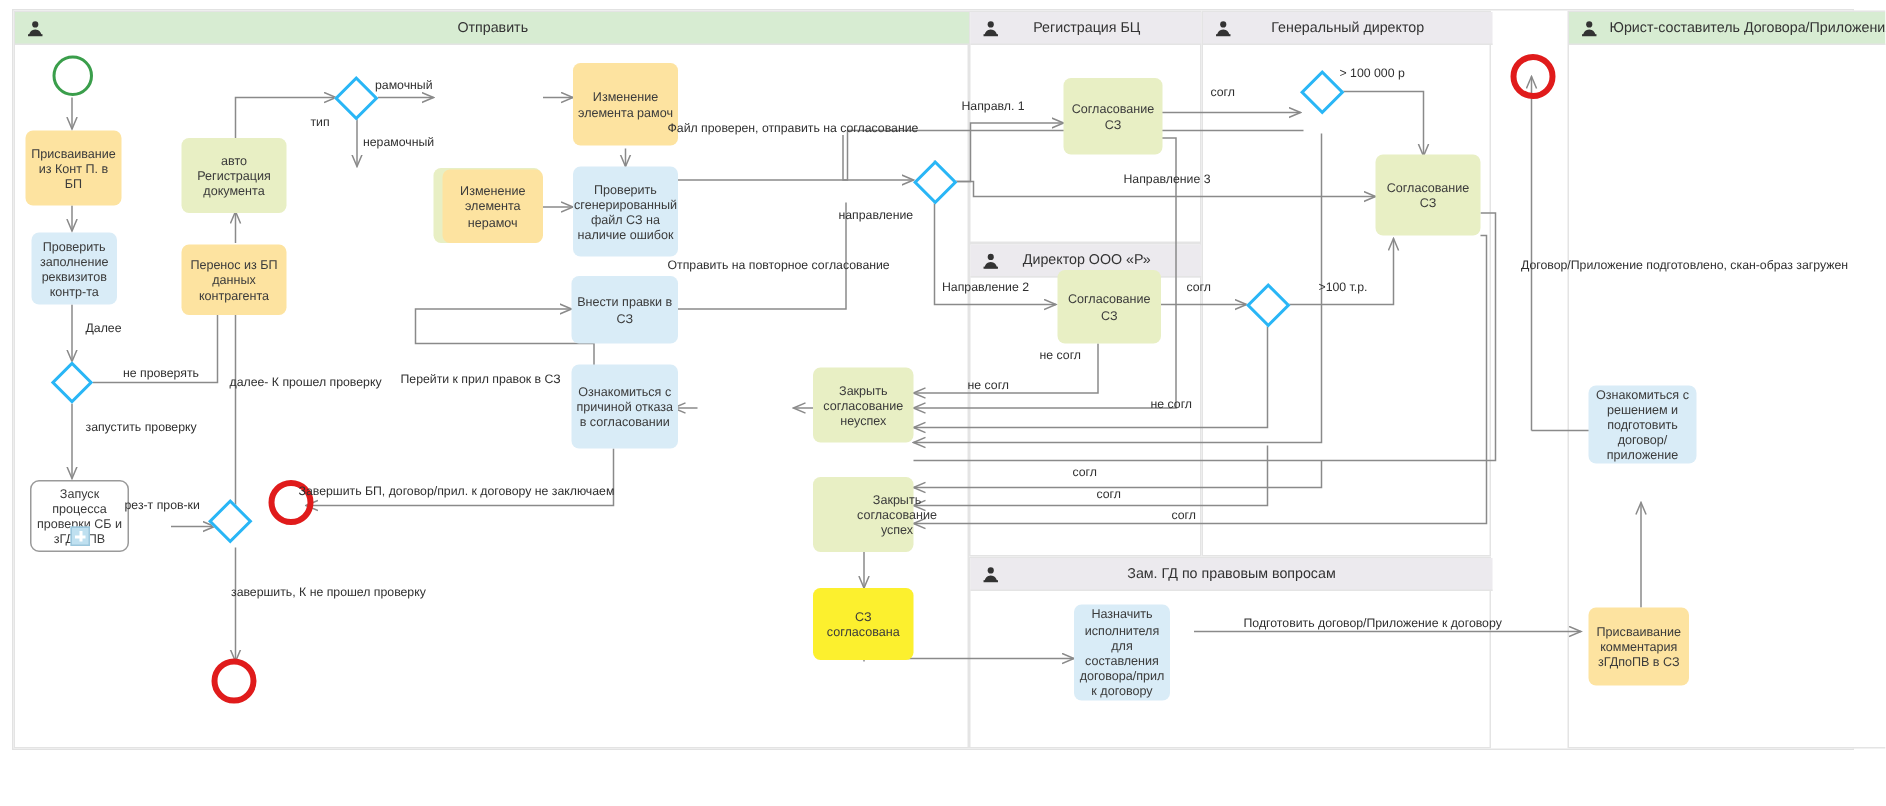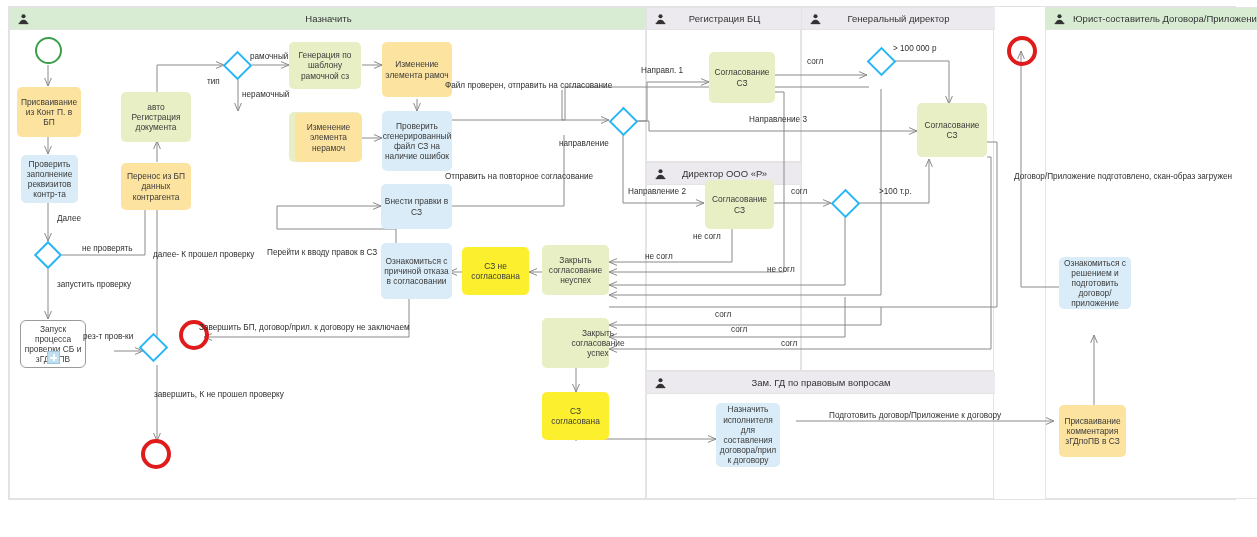--- a/index.html
+++ b/index.html
@@ -46,21 +46,21 @@
 <div id="canvas">
   <div id="diagram">
 
     <div class="lane" style="left:0;top:0;width:637px;height:492px;">
       <div class="lane-head green" style="width:637px;">
         <svg class="lane-icon" viewBox="0 0 16 16">
             <circle cx="8" cy="4" r="3" fill="#333"></circle>
             <path d="M2 15c0-3.3 2.7-6 6-6s6 2.7 6 6z" fill="#333"></path>
             <rect x="1" y="13.5" width="14" height="2" fill="#333"></rect>
           </svg>
-        <span>Назначить</span>
+        <span>Отправить</span>
       </div>
     </div>
 
     <div class="lane" style="left:637px;top:0;width:155px;height:155px;">
       <div class="lane-head grey" style="width:155px;">
         <svg class="lane-icon" viewBox="0 0 16 16">
             <circle cx="8" cy="4" r="3" fill="#333"></circle>
             <path d="M2 15c0-3.3 2.7-6 6-6s6 2.7 6 6z" fill="#333"></path>
             <rect x="1" y="13.5" width="14" height="2" fill="#333"></rect>
           </svg>
@@ -227,44 +227,38 @@
     <div class="task t-sub" style="left:11px;top:313px;width:66px;height:48px;">
       <span>Запуск процесса проверки СБ и зГДпоПВ</span>
       <span class="plus"></span>
     </div>
     <div class="task t-yellow" style="left:112px;top:156px;width:70px;height:47px;">
       <span>Перенос из БП данных контрагента</span>
     </div>
     <div class="task t-olive" style="left:112px;top:85px;width:70px;height:50px;">
       <span>авто Регистрация документа</span>
     </div>
-    <div class="task t-olive" style="left:280px;top:35px;width:72px;height:47px;">
-      <span>Генерация по шаблону рамочной сз</span>
-    </div>
     <div class="task t-olive" style="left:280px;top:105px;width:72px;height:50px;">
       <span>Генерация по шаблону нерамочный</span>
     </div>
     <div class="task t-yellow" style="left:373px;top:35px;width:70px;height:55px;">
       <span>Изменение элемента рамоч</span>
     </div>
     <div class="task t-yellow" style="left:286px;top:106px;width:0px;height:0px;opacity:0"></div>
     <div class="task t-yellow" style="left:286px;top:106px;width:67px;height:49px;">
       <span>Изменение элемента нерамоч</span>
     </div>
     <div class="task t-blue" style="left:373px;top:104px;width:70px;height:60px;">
       <span>Проверить сгенерированный файл СЗ на наличие ошибок</span>
     </div>
     <div class="task t-blue" style="left:372px;top:177px;width:71px;height:45px;">
       <span>Внести правки в СЗ</span>
     </div>
     <div class="task t-blue" style="left:372px;top:236px;width:71px;height:56px;">
       <span>Ознакомиться с причиной отказа в согласовании</span>
-    </div>
-    <div class="task t-bright" style="left:453px;top:240px;width:67px;height:48px;">
-      <span>СЗ не согласована</span>
     </div>
     <div class="task t-olive" style="left:533px;top:238px;width:67px;height:50px;">
       <span>Закрыть согласование неуспех</span>
     </div>
     <div class="task t-olive" style="left:533px;top:311px;width:67px;height:50px;padding-left:48px;">
       <span>Закрыть согласование успех</span>
     </div>
     <div class="task t-bright" style="left:533px;top:385px;width:67px;height:48px;">
       <span>СЗ согласована</span>
     </div>
@@ -293,21 +287,21 @@
     <div class="lbl" style="left:48px;top:273px;"><span>запустить проверку</span></div>
     <div class="lbl" style="left:74px;top:325px;"><span>рез-т пров-ки</span></div>
     <div class="lbl" style="left:144px;top:243px;"><span>далее- К прошел проверку</span></div>
     <div class="lbl" style="left:145px;top:383px;"><span>завершить, К не прошел проверку</span></div>
     <div class="lbl" style="left:190px;top:316px;"><span>Завершить БП, договор/прил. к договору не заключаем</span></div>
     <div class="lbl" style="left:198px;top:70px;"><span>тип</span></div>
     <div class="lbl" style="left:241px;top:45px;"><span>рамочный</span></div>
     <div class="lbl" style="left:233px;top:83px;"><span>нерамочный</span></div>
     <div class="lbl" style="left:436px;top:74px;"><span>Файл проверен, отправить на согласование</span></div>
     <div class="lbl" style="left:436px;top:165px;"><span>Отправить на повторное согласование</span></div>
-    <div class="lbl" style="left:258px;top:241px;"><span>Перейти к вводу правок в СЗ</span></div>
+    <div class="lbl" style="left:258px;top:241px;"><span>Перейти к прил правок в СЗ</span></div>
     <div class="lbl" style="left:550px;top:132px;"><span>направление</span></div>
     <div class="lbl" style="left:632px;top:59px;"><span>Направл. 1</span></div>
     <div class="lbl" style="left:619px;top:180px;"><span>Направление 2</span></div>
     <div class="lbl" style="left:740px;top:108px;"><span>Направление 3</span></div>
     <div class="lbl" style="left:798px;top:50px;"><span>согл</span></div>
     <div class="lbl" style="left:782px;top:180px;"><span>согл</span></div>
     <div class="lbl" style="left:884px;top:37px;"><span>&gt; 100 000 р</span></div>
     <div class="lbl" style="left:870px;top:180px;"><span>&gt;100 т.р.</span></div>
     <div class="lbl" style="left:684px;top:225px;"><span>не согл</span></div>
     <div class="lbl" style="left:636px;top:245px;"><span>не согл</span></div>

